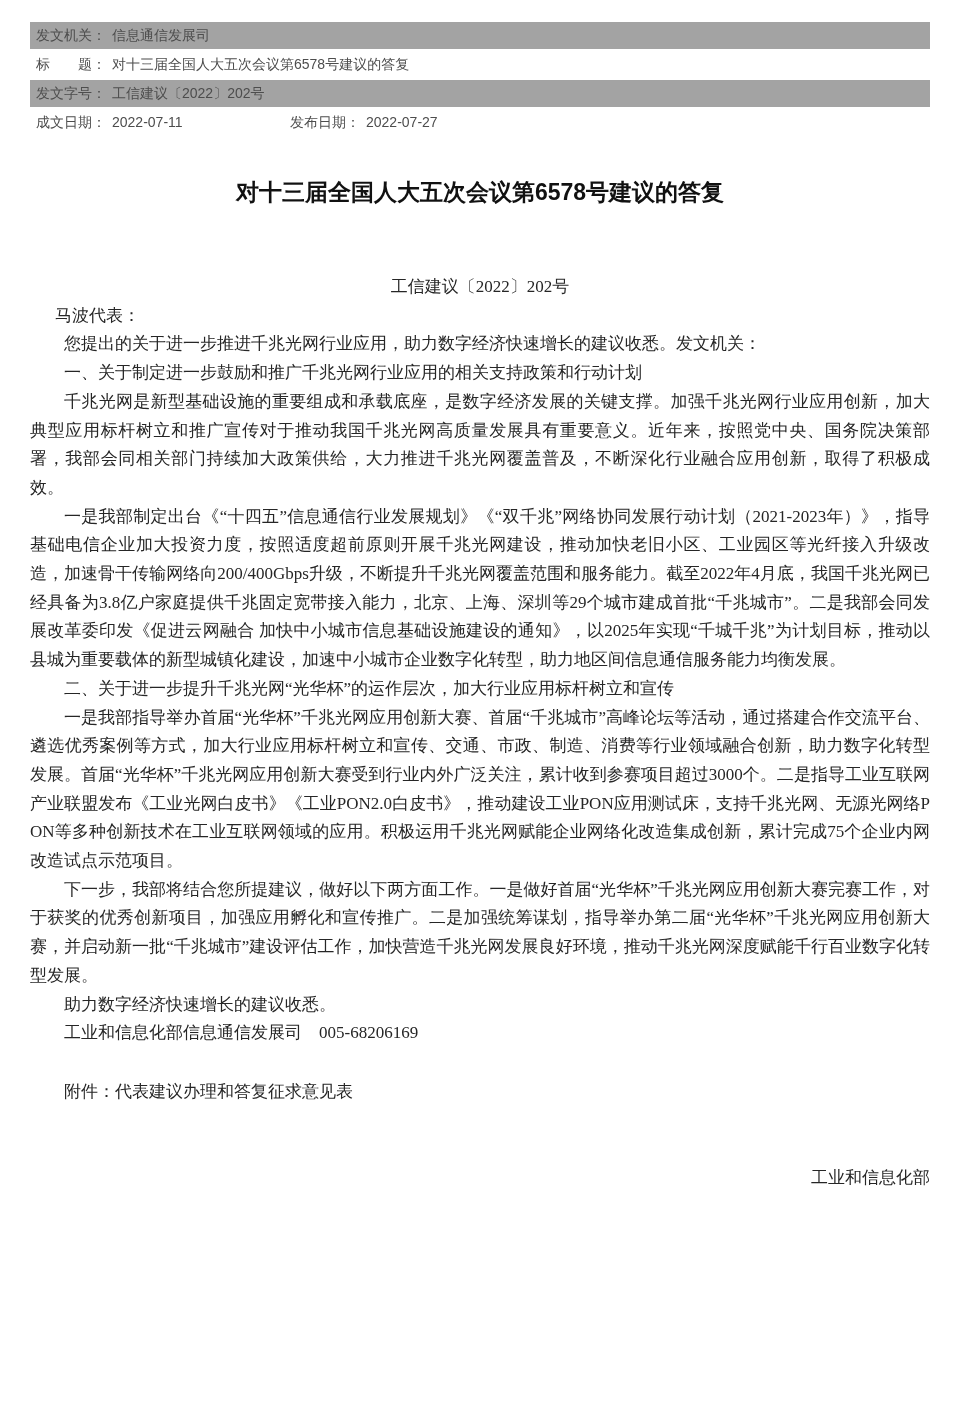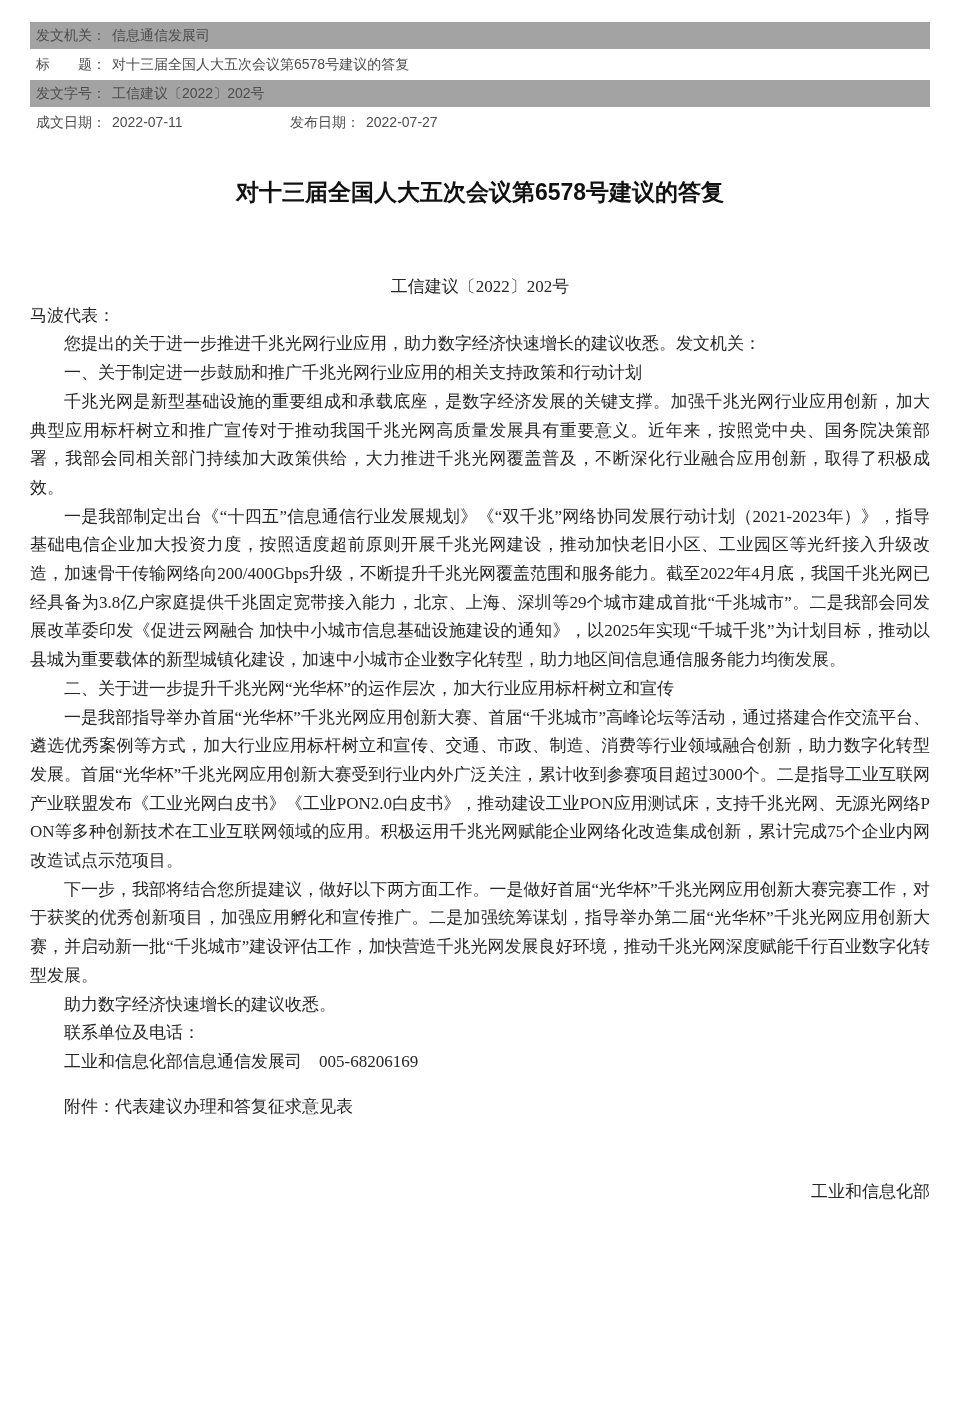--- a/index.html
+++ b/index.html
@@ -66,22 +66,22 @@
   .docnum {
     margin-top: 63px;
     text-align: center;
   }
   p.para {
     margin: 0;
     text-align: justify;
     text-indent: 2em;
     word-break: break-all;
   }
-  p.no-indent { text-indent: 0; }
-  p.attachment { margin-top: 16px; }
+  p.no-indent { text-indent: 0; margin-left: 25px; }
+  p.attachment { margin-top: 30px; }
   .signature {
     margin-top: 55px;
     text-align: right;
     line-height: 32px;
   }
 </style>
 </head>
 <body>
 
 <div class="page">
@@ -108,21 +108,20 @@
     <div class="docnum">工信建议〔2022〕202号</div>
     <p class="para no-indent">马波代表：</p>
     <p class="para">您提出的关于进一步推进千兆光网行业应用，助力数字经济快速增长的建议收悉。发文机关：</p>
     <p class="para">一、关于制定进一步鼓励和推广千兆光网行业应用的相关支持政策和行动计划</p>
     <p class="para">千兆光网是新型基础设施的重要组成和承载底座，是数字经济发展的关键支撑。加强千兆光网行业应用创新，加大典型应用标杆树立和推广宣传对于推动我国千兆光网高质量发展具有重要意义。近年来，按照党中央、国务院决策部署，我部会同相关部门持续加大政策供给，大力推进千兆光网覆盖普及，不断深化行业融合应用创新，取得了积极成效。</p>
     <p class="para">一是我部制定出台《“十四五”信息通信行业发展规划》《“双千兆”网络协同发展行动计划（2021-2023年）》，指导基础电信企业加大投资力度，按照适度超前原则开展千兆光网建设，推动加快老旧小区、工业园区等光纤接入升级改造，加速骨干传输网络向200/400Gbps升级，不断提升千兆光网覆盖范围和服务能力。截至2022年4月底，我国千兆光网已经具备为3.8亿户家庭提供千兆固定宽带接入能力，北京、上海、深圳等29个城市建成首批“千兆城市”。二是我部会同发展改革委印发《促进云网融合 加快中小城市信息基础设施建设的通知》，以2025年实现“千城千兆”为计划目标，推动以县城为重要载体的新型城镇化建设，加速中小城市企业数字化转型，助力地区间信息通信服务能力均衡发展。</p>
     <p class="para">二、关于进一步提升千兆光网“光华杯”的运作层次，加大行业应用标杆树立和宣传</p>
     <p class="para">一是我部指导举办首届“光华杯”千兆光网应用创新大赛、首届“千兆城市”高峰论坛等活动，通过搭建合作交流平台、遴选优秀案例等方式，加大行业应用标杆树立和宣传、交通、市政、制造、消费等行业领域融合创新，助力数字化转型发展。首届“光华杯”千兆光网应用创新大赛受到行业内外广泛关注，累计收到参赛项目超过3000个。二是指导工业互联网产业联盟发布《工业光网白皮书》《工业PON2.0白皮书》，推动建设工业PON应用测试床，支持千兆光网、无源光网络PON等多种创新技术在工业互联网领域的应用。积极运用千兆光网赋能企业网络化改造集成创新，累计完成75个企业内网改造试点示范项目。</p>
     <p class="para">下一步，我部将结合您所提建议，做好以下两方面工作。一是做好首届“光华杯”千兆光网应用创新大赛完赛工作，对于获奖的优秀创新项目，加强应用孵化和宣传推广。二是加强统筹谋划，指导举办第二届“光华杯”千兆光网应用创新大赛，并启动新一批“千兆城市”建设评估工作，加快营造千兆光网发展良好环境，推动千兆光网深度赋能千行百业数字化转型发展。</p>
     <p class="para">助力数字经济快速增长的建议收悉。</p>
-    <p class="para">联系单位及电话：</p>
     <p class="para">工业和信息化部信息通信发展司　005-68206169</p>
     <p class="para attachment">附件：代表建议办理和答复征求意见表</p>
 
     <div class="signature">
       <div>工业和信息化部</div>
     </div>
   </div>
 
 </div>
 

